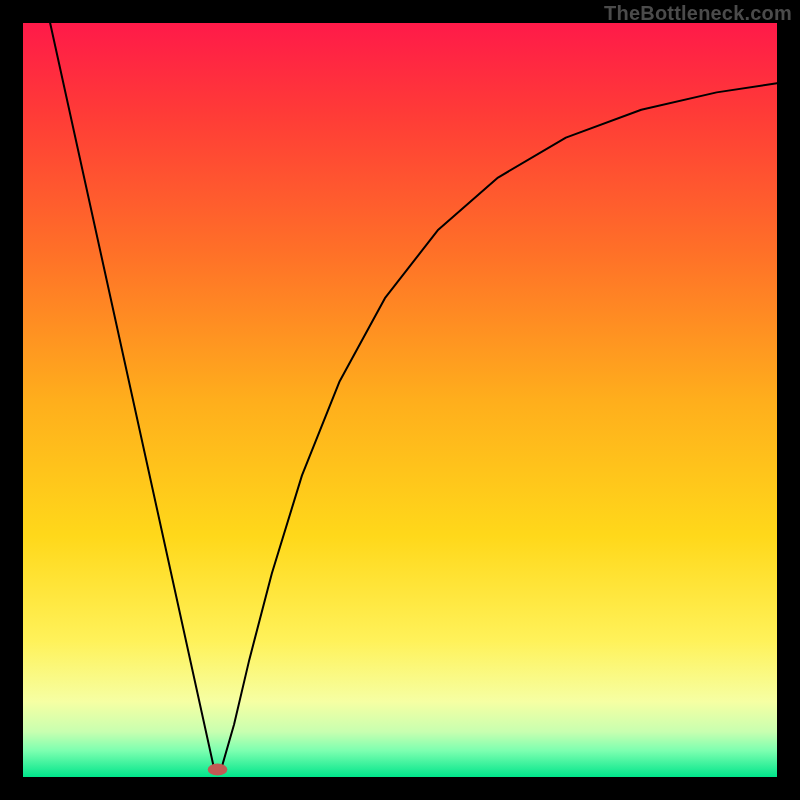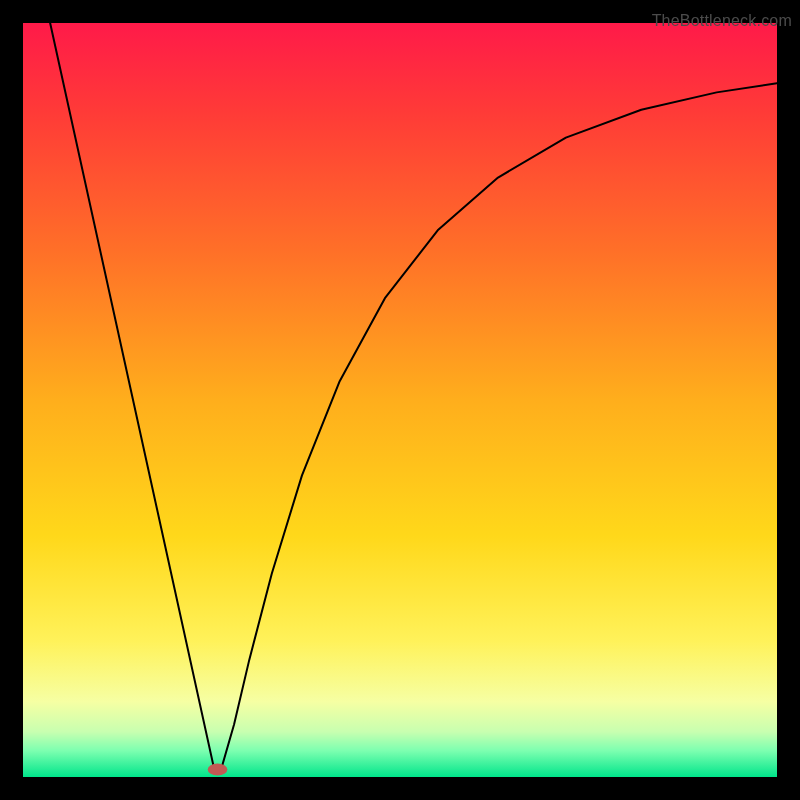--- a/index.html
+++ b/index.html
@@ -22,25 +22,25 @@
   .plot {
     position: absolute;
     left: 0;
     top: 0;
     width: 754px;
     height: 754px;
     display: block;
   }
   .watermark {
     position: absolute;
-    top: 12px;
+    top: 2px;
     right: 8px;
     color: #4b4b4b;
-    font-size: 16px;
-    font-weight: 400;
+    font-size: 20px;
+    font-weight: 700;
     letter-spacing: 0.2px;
   }
 </style>
 </head>
 <body>
 
 <div class="frame">
   <svg class="plot" viewBox="0 0 754 754" preserveAspectRatio="none">
     <defs>
       <linearGradient id="bg-grad" x1="0" y1="0" x2="0" y2="1">

